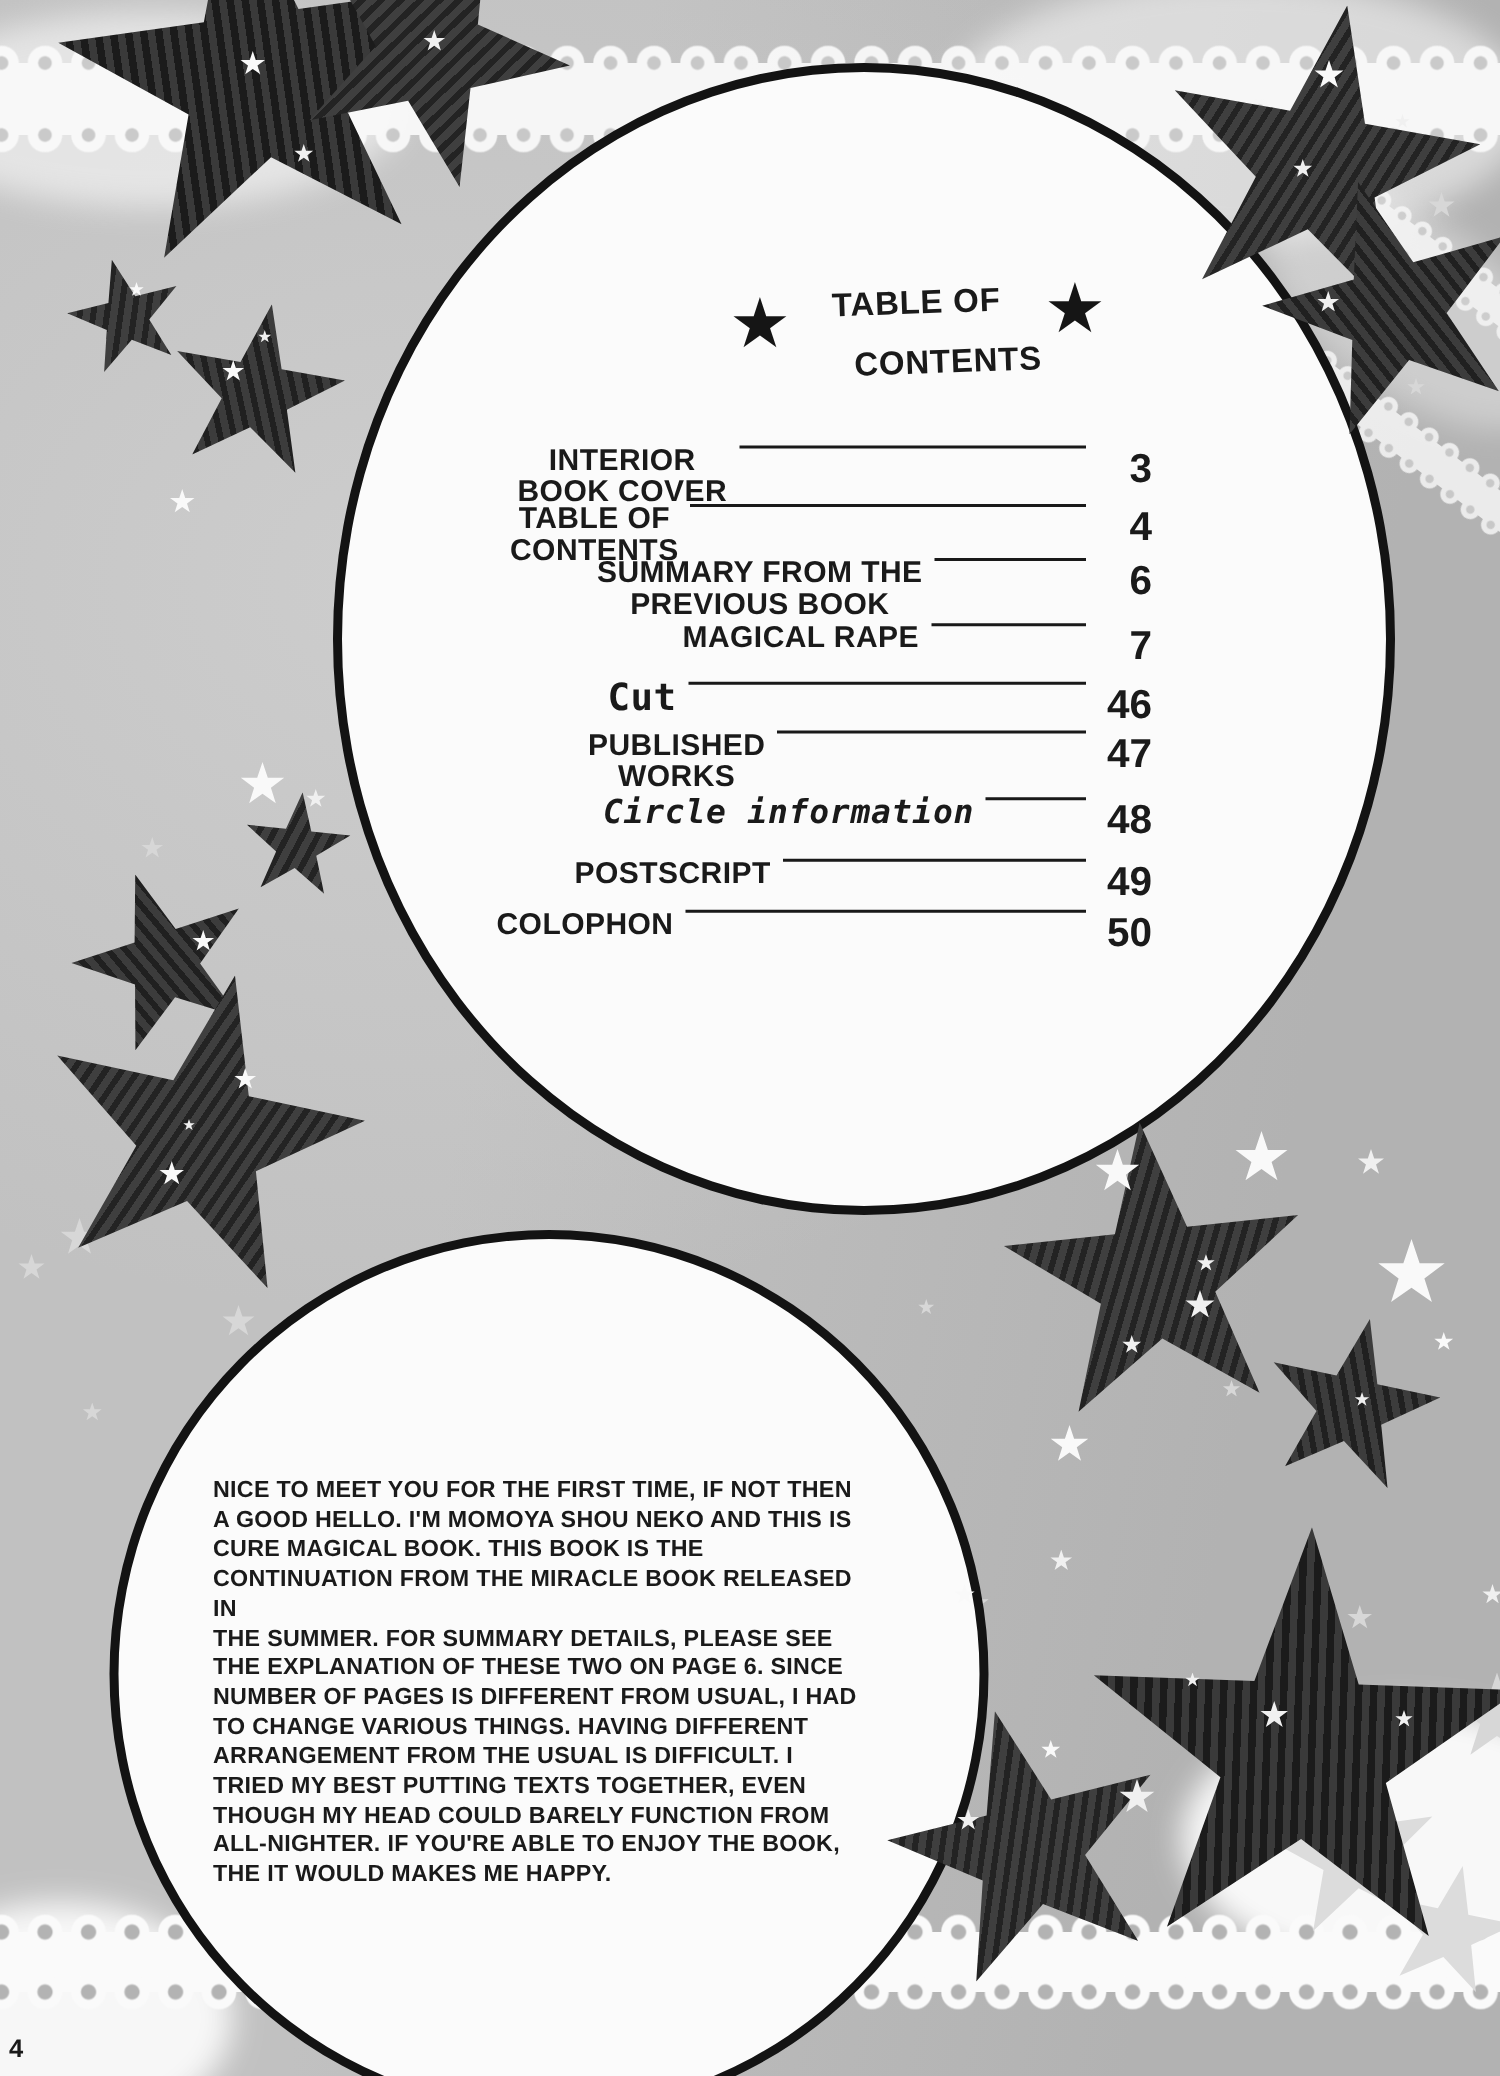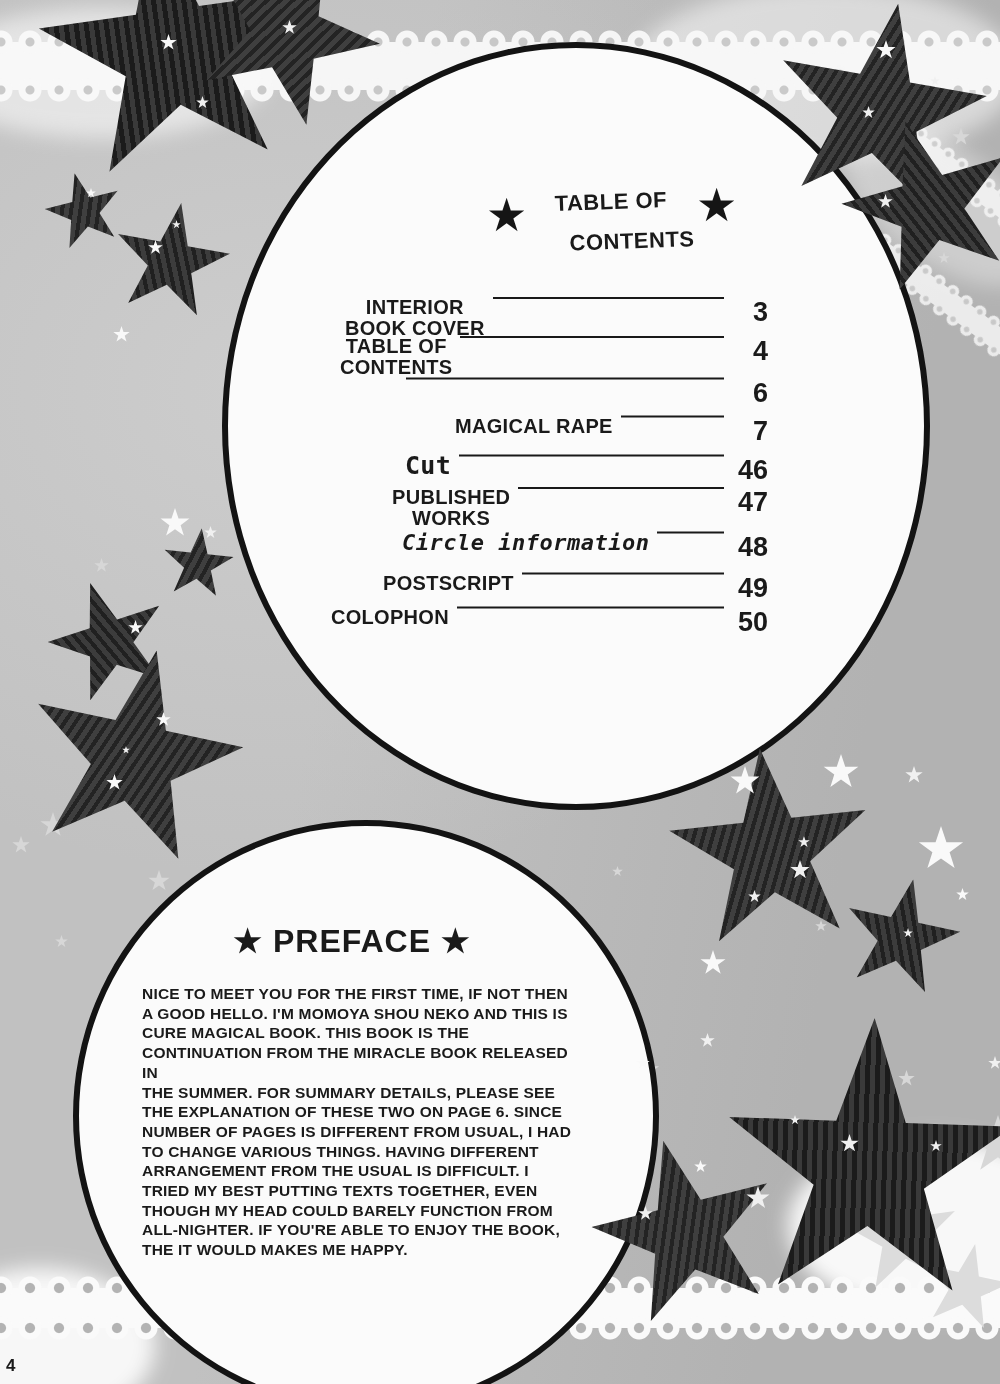--- a/index.html
+++ b/index.html
@@ -162,20 +162,22 @@
     <span class="lead"></span>
     <span class="pg">3</span>
   </div>
   <div class="toc-row" style="top:357px;left:340px;">
     <span class="toc-label">TABLE OF
 CONTENTS</span>
     <span class="lead"></span>
     <span class="pg">4</span>
   </div>
   <div class="toc-row" style="top:393px;left:398px;">
+    <span class="toc-label">SUMMARY FROM THE
+PREVIOUS BOOK</span>
     <span class="lead"></span>
     <span class="pg">6</span>
   </div>
   <div class="toc-row" style="top:431px;left:455px;">
     <span class="toc-label">MAGICAL RAPE</span>
     <span class="lead"></span>
     <span class="pg">7</span>
   </div>
   <div class="toc-row" style="top:470px;left:405px;">
     <span class="toc-label f-mono mono-big">Cut</span>
@@ -197,21 +199,20 @@
     <span class="toc-label">POSTSCRIPT</span>
     <span class="lead"></span>
     <span class="pg">49</span>
   </div>
   <div class="toc-row" style="top:622px;left:331px;">
     <span class="toc-label">COLOPHON</span>
     <span class="lead"></span>
     <span class="pg">50</span>
   </div>
 
-  <div class="pref-title">★ PREFACE ★</div>
   <div class="pref-body">NICE TO MEET YOU FOR THE FIRST TIME, IF NOT THEN
 A GOOD HELLO. I'M MOMOYA SHOU NEKO AND THIS IS
 CURE MAGICAL BOOK. THIS BOOK IS THE
 CONTINUATION FROM THE MIRACLE BOOK RELEASED IN
 THE SUMMER. FOR SUMMARY DETAILS, PLEASE SEE
 THE EXPLANATION OF THESE TWO ON PAGE 6. SINCE
 NUMBER OF PAGES IS DIFFERENT FROM USUAL, I HAD
 TO CHANGE VARIOUS THINGS. HAVING DIFFERENT
 ARRANGEMENT FROM THE USUAL IS DIFFICULT. I
 TRIED MY BEST PUTTING TEXTS TOGETHER, EVEN

